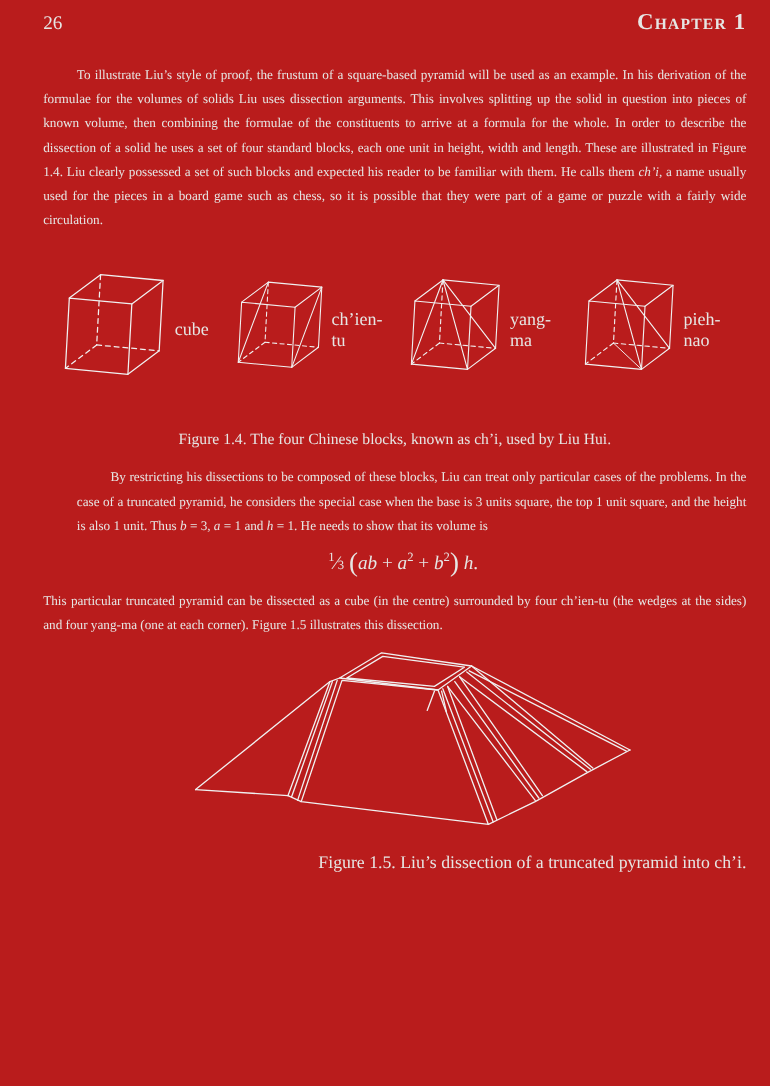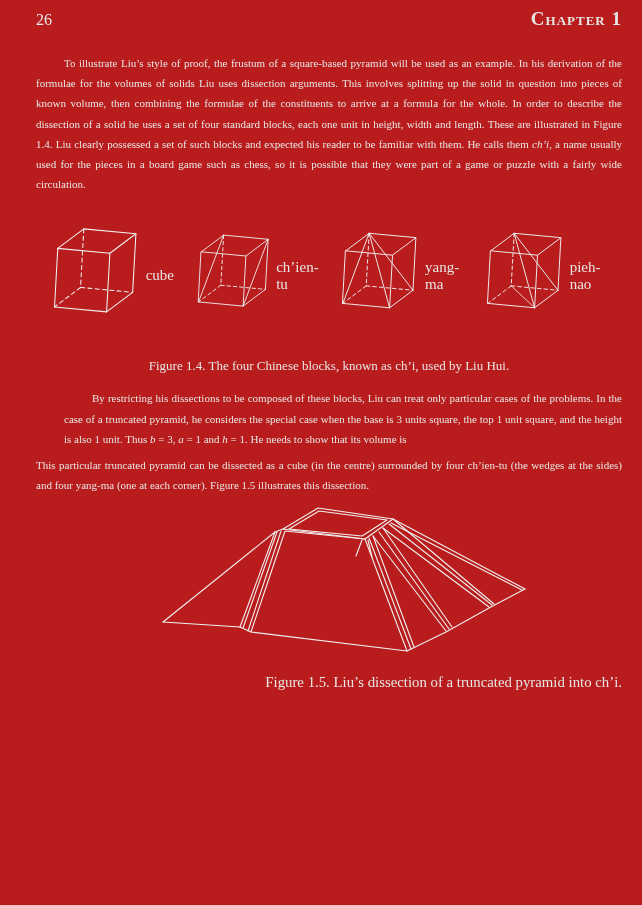--- a/index.html
+++ b/index.html
@@ -122,20 +122,21 @@
         </svg>
         <div class="blocklabel">pieh-nao</div>
       </div>
 
     </div>
     <figcaption class="figcaption">Figure 1.4. The four Chinese blocks, known as ch’i, used by Liu Hui.</figcaption>
   </figure>
 
   <p class="para p2 indent"><span>By restricting his dissections to be composed of these blocks, Liu can treat only particular cases of the problems. In the case of a truncated pyramid, he considers the special case when the base is 3 units square, the top 1 unit square, and the height is also 1 unit. Thus </span><span class="it">b</span><span> = 3, </span><span class="it">a</span><span> = 1 and </span><span class="it">h</span><span> = 1. He needs to show that its volume is</span></p>
 
+  <div class="formula"><span class="frn">1</span><span>⁄</span><span class="frd">3</span><span> </span><span class="big">(</span><span class="it">ab</span><span> + </span><span class="it">a</span><span class="sup">2</span><span> + </span><span class="it">b</span><span class="sup">2</span><span class="big">)</span><span> </span><span class="it">h</span><span>.</span></div>
 
   <p class="para p3"><span>This particular truncated pyramid can be dissected as a cube (in the centre) surrounded by four ch’ien-tu (the wedges at the sides) and four yang-ma (one at each corner). Figure 1.5 illustrates this dissection.</span></p>
 
   <figure style="margin:0">
     <div class="fig15wrap">
       <svg width="396" height="150" viewBox="0 0 396 150">
 
         <path class="wire thin" d="M133,22 L168,1 L243,12 L215,32 Z"></path>
         <path class="wire thin" d="M139,22 L169,4 L237,13 L212,29 Z"></path>
 

